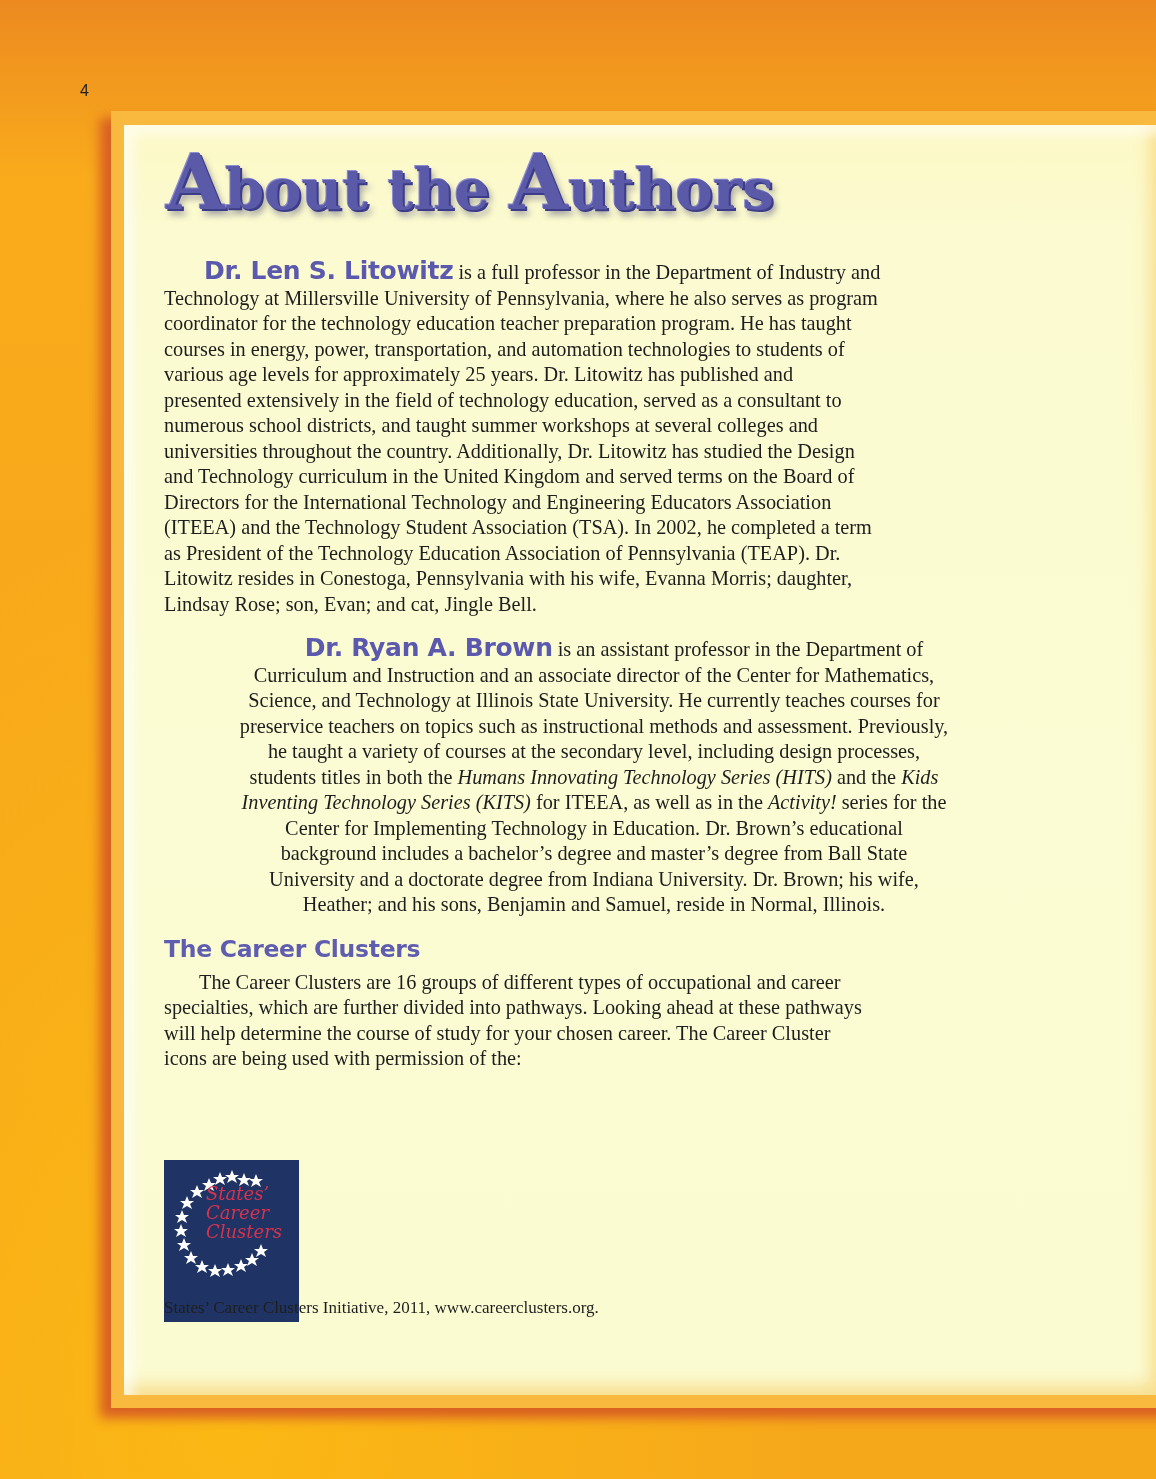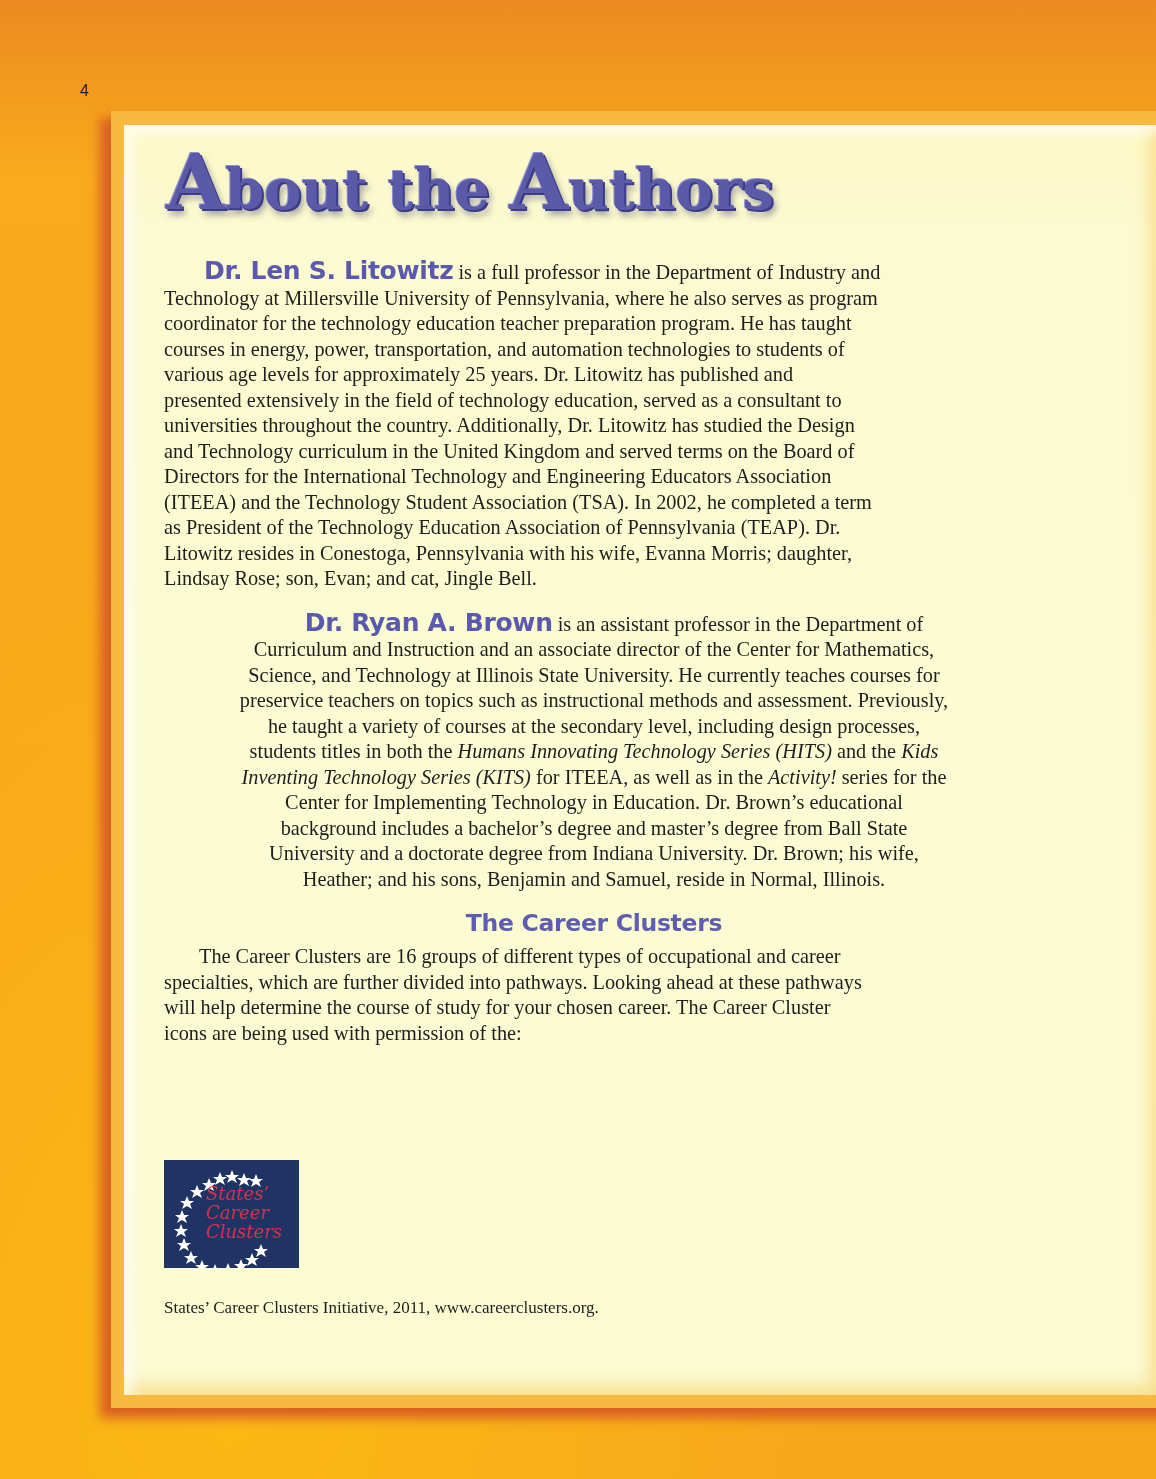--- a/index.html
+++ b/index.html
@@ -42,24 +42,24 @@
   .line { display:block; white-space:nowrap; }
   .indent { padding-left:40px; }
   .author-name {
     font-family:"DejaVu Sans", "Liberation Sans", sans-serif; font-weight:bold;
     color:#5a59ae; font-size:25px; letter-spacing:-0.3px;margin-top:32px;
   }
   .para-2 { margin-top:18px;text-align:center; }
   .section-heading {
     margin:16px 0 6px 0;
     font-family:"DejaVu Sans", "Liberation Sans", sans-serif; font-weight:bold;
-    color:#5f5db0; font-size:23.5px; line-height:30px; letter-spacing:-0.3px;text-align:center;
+    color:#5f5db0; font-size:23.5px; line-height:30px; letter-spacing:-0.3px;
   }
   .logo {
-    position:absolute; left:164px; top:1160px; width:135px; height:108px;
+    position:absolute; left:164px; top:1160px; width:135px; height:162px;
     background:#1f3464; overflow:hidden;
   }
   .logo svg { position:absolute; left:0; top:0; }
   .logo-text {
     position:absolute; left:42px; top:24px; width:92px;
     font-family:"DejaVu Serif", serif; font-style:italic;
     color:#d6324e; font-size:18px; line-height:19px;
   }
   .citation {
     position:absolute; left:164px; top:1298px;
@@ -80,20 +80,21 @@
 
 <div class="content">
 
   <div class="para">
     <span class="line indent"><span class="author-name">Dr. Len S. Litowitz</span><span> is a full professor in the Department of Industry and</span></span>
     <span class="line">Technology at Millersville University of Pennsylvania, where he also serves as program</span>
     <span class="line">coordinator for the technology education teacher preparation program. He has taught</span>
     <span class="line">courses in energy, power, transportation, and automation technologies to students of</span>
     <span class="line">various age levels for approximately 25 years. Dr. Litowitz has published and</span>
     <span class="line">presented extensively in the field of technology education, served as a consultant to</span>
+    <span class="line">numerous school districts, and taught summer workshops at several colleges and</span>
     <span class="line">universities throughout the country. Additionally, Dr. Litowitz has studied the Design</span>
     <span class="line">and Technology curriculum in the United Kingdom and served terms on the Board of</span>
     <span class="line">Directors for the International Technology and Engineering Educators Association</span>
     <span class="line">(ITEEA) and the Technology Student Association (TSA). In 2002, he completed a term</span>
     <span class="line">as President of the Technology Education Association of Pennsylvania (TEAP). Dr.</span>
     <span class="line">Litowitz resides in Conestoga, Pennsylvania with his wife, Evanna Morris; daughter,</span>
     <span class="line">Lindsay Rose; son, Evan; and cat, Jingle Bell.</span>
   </div>
 
   <div class="para para-2">

